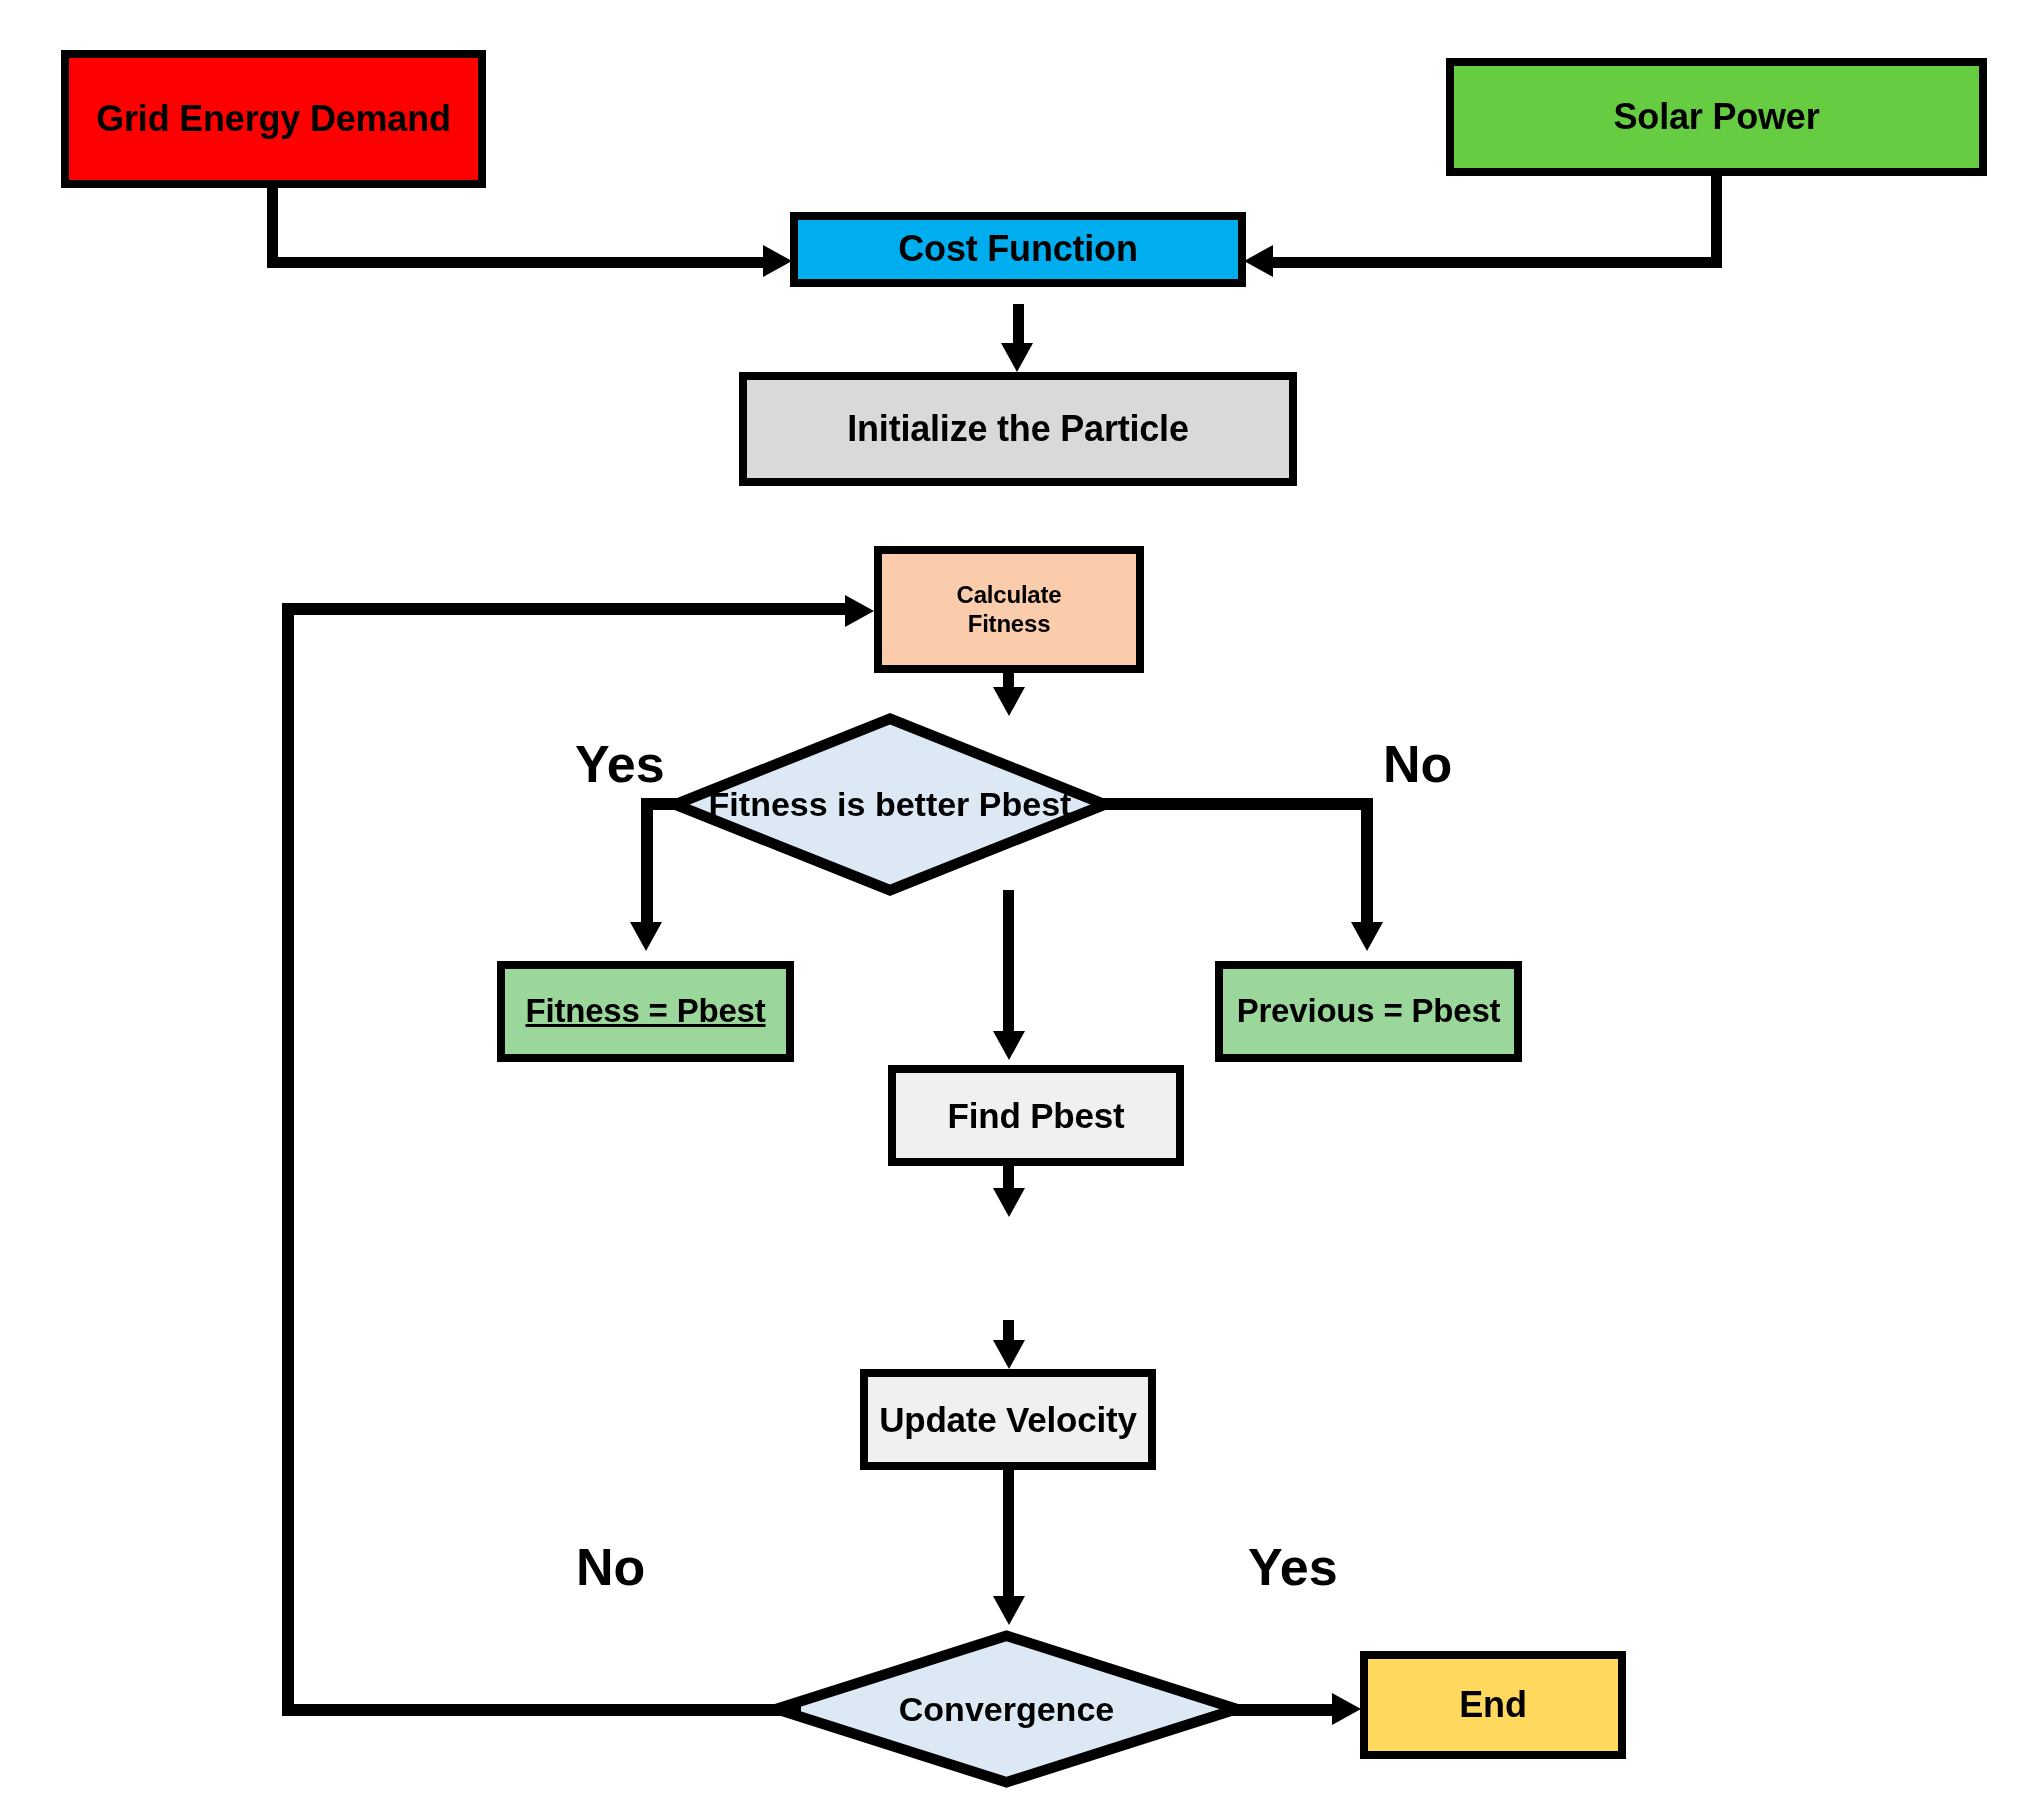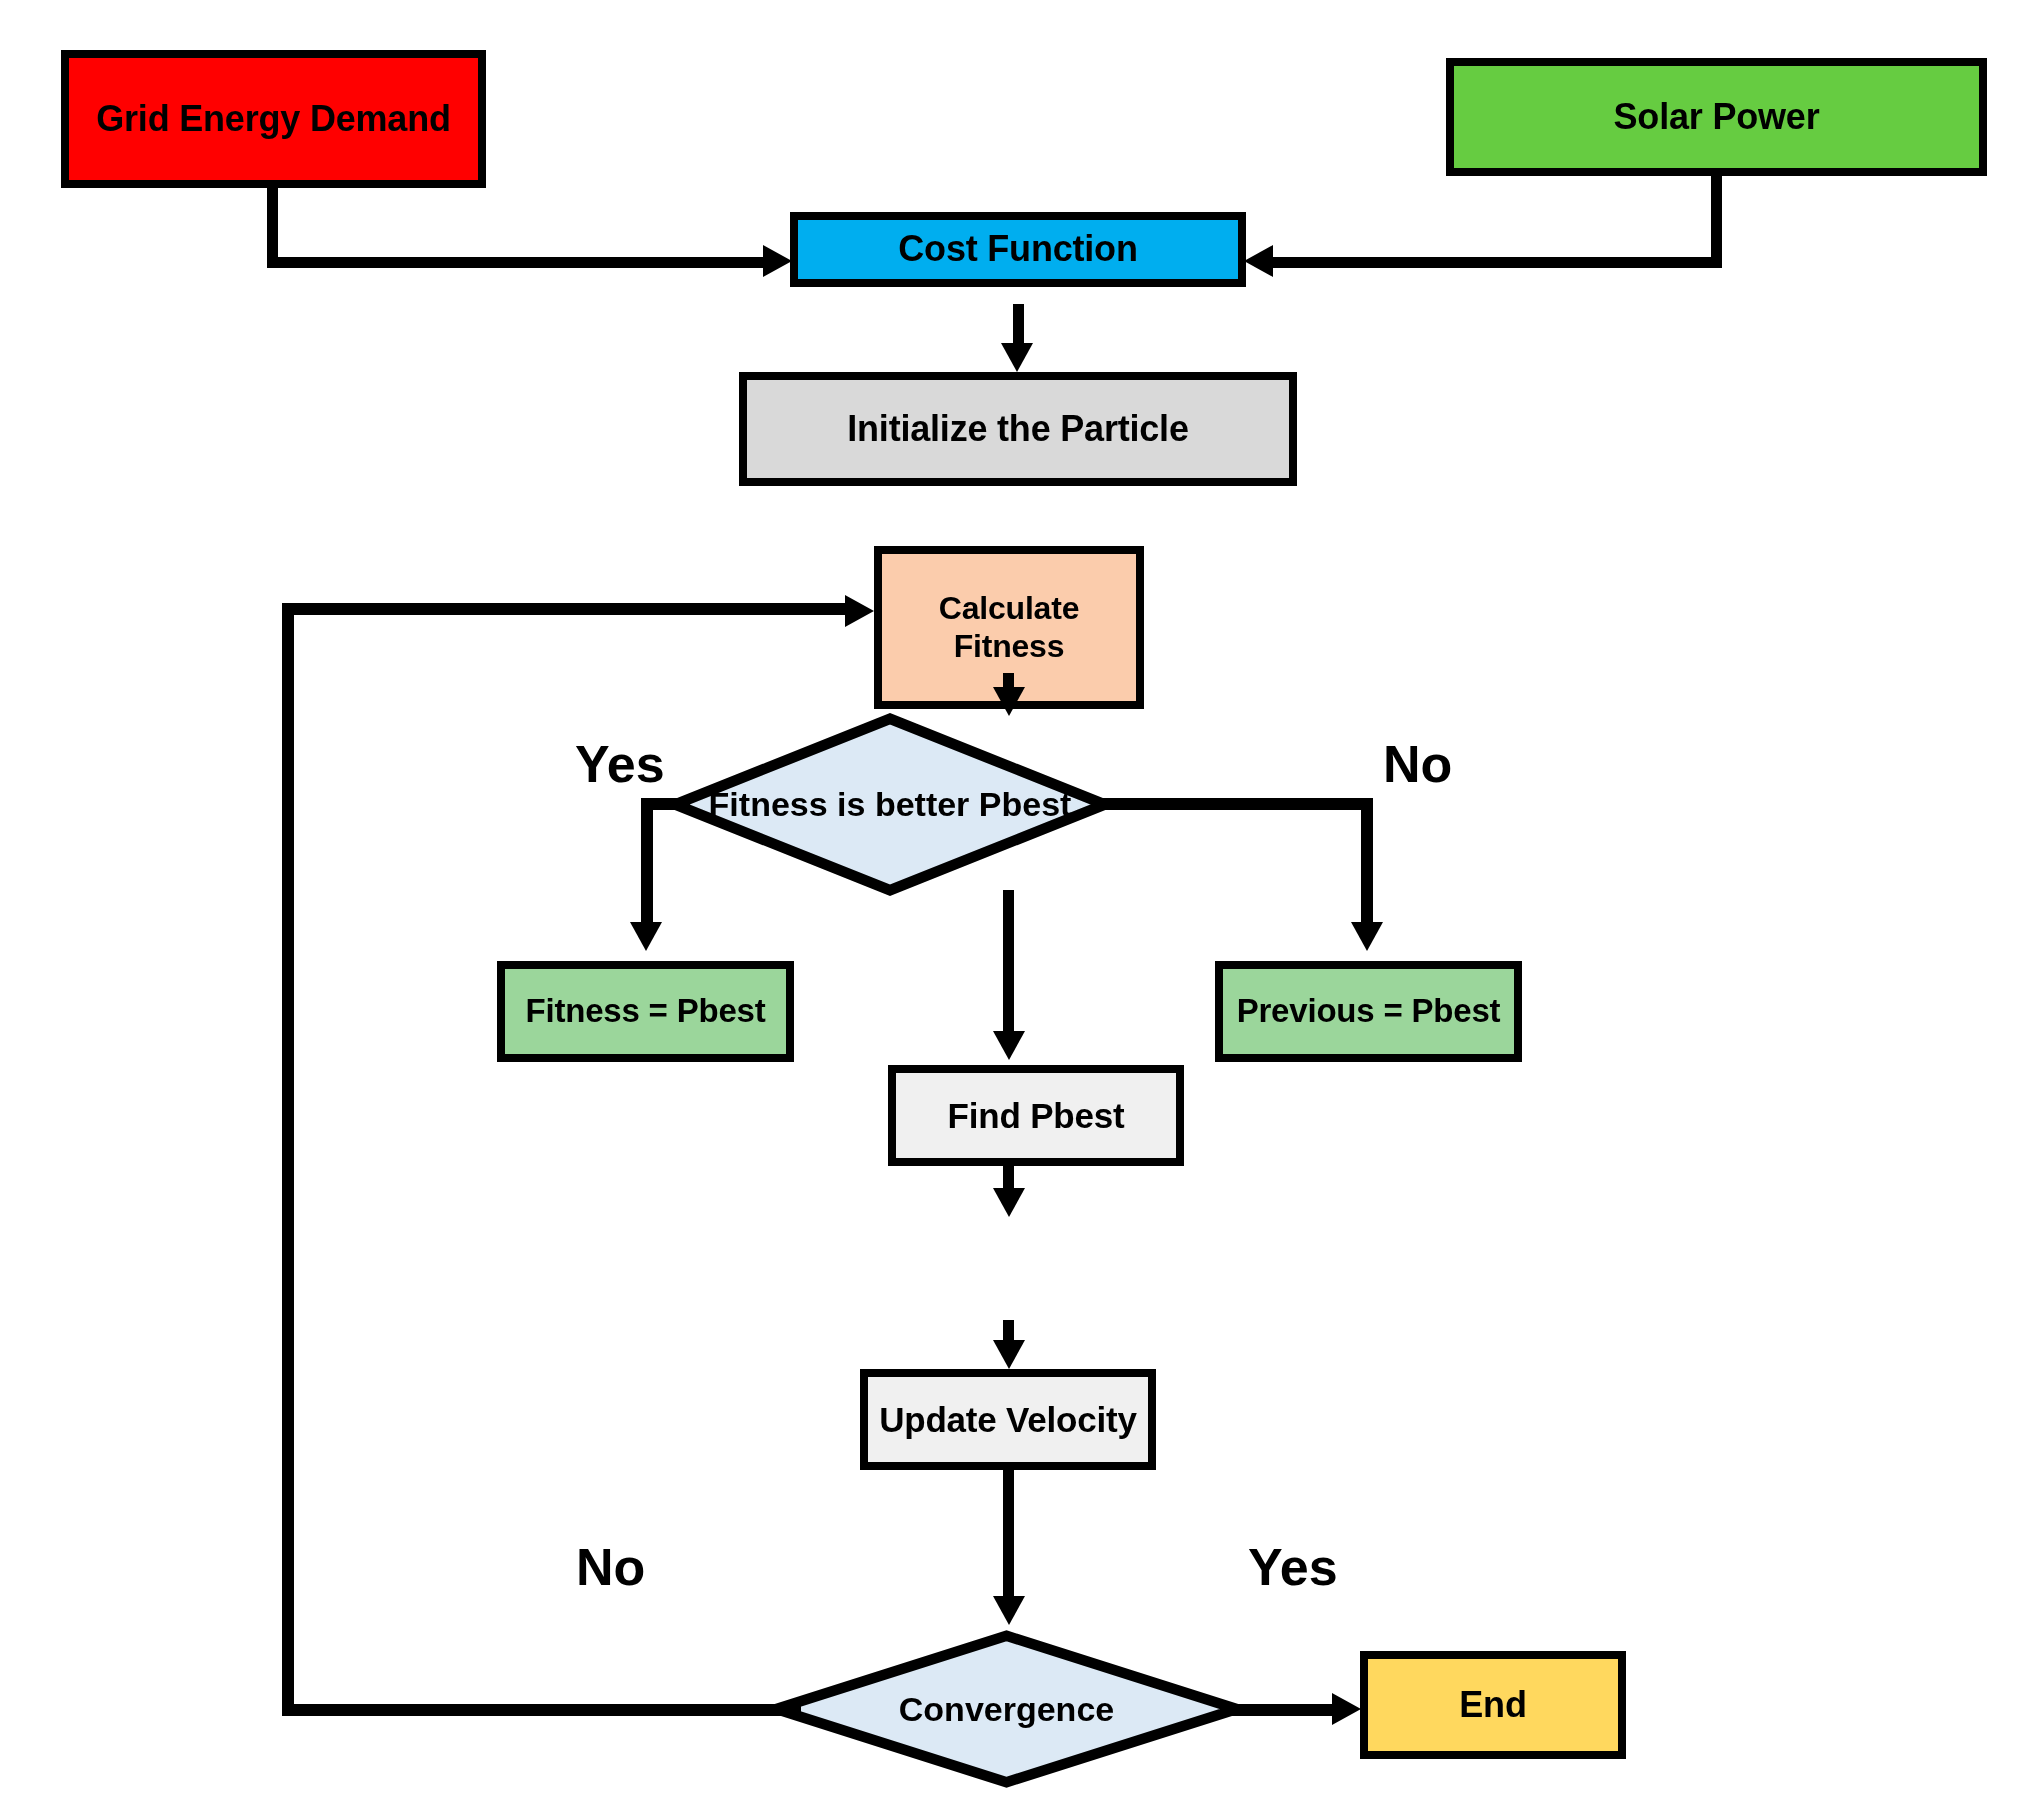--- a/index.html
+++ b/index.html
@@ -28,22 +28,22 @@
     line-height: 1.18;
     letter-spacing: -0.2px;
   }
   .node span { display: block; width: 100%; }
 
   
   #n-grid        { left: 61px;   top: 50px;   width: 425px; height: 138px; background: #FF0000; font-size: 36px; }
   #n-solar       { left: 1446px; top: 58px;   width: 541px; height: 118px; background: #66CC41; font-size: 36px; align-items: center; }
   #n-cost        { left: 790px;  top: 212px;  width: 456px; height: 75px;  background: #00AEEF; font-size: 36px; }
   #n-init        { left: 739px;  top: 372px;  width: 558px; height: 114px; background: #D9D9D9; font-size: 36px; }
-  #n-calcfit     { left: 874px;  top: 546px;  width: 270px; height: 163px; background: #FBCCAC; font-size: 32px; }
-  #n-fitpbest    { left: 497px;  top: 961px;  width: 297px; height: 101px; background: #9BD69B; font-size: 33px; }
+  #n-calcfit     { left: 874px;  top: 546px;  width: 270px; height: 127px; background: #FBCCAC; font-size: 24px; }
+  #n-fitpbest    { left: 497px;  top: 961px;  width: 297px; height: 101px; background: #9BD69B; font-size: 33px; text-decoration: underline; }
   #n-prevpbest   { left: 1215px; top: 961px;  width: 307px; height: 101px; background: #9BD69B; font-size: 33px; }
   #n-findpbest   { left: 860px;  top: 1065px; width: 296px; height: 101px; background: #F0F0F0; font-size: 35px; margin-left: 28px; }
   #n-assigngbest { left: 860px;  top: 1218px; width: 296px; height: 101px; background: #F0F0F0; font-size: 35px; }
   #n-updatevel   { left: 860px;  top: 1369px; width: 296px; height: 101px; background: #F0F0F0; font-size: 35px; align-items: center; }
   #n-end         { left: 1360px; top: 1651px; width: 266px; height: 108px; background: #FFD85E; font-size: 36px; }
 
   
   .diamond {
     position: absolute;
   }

